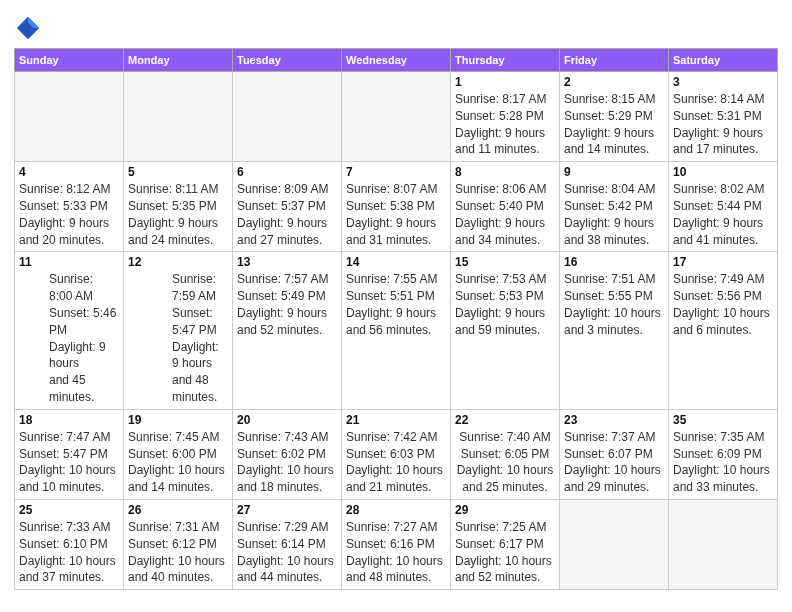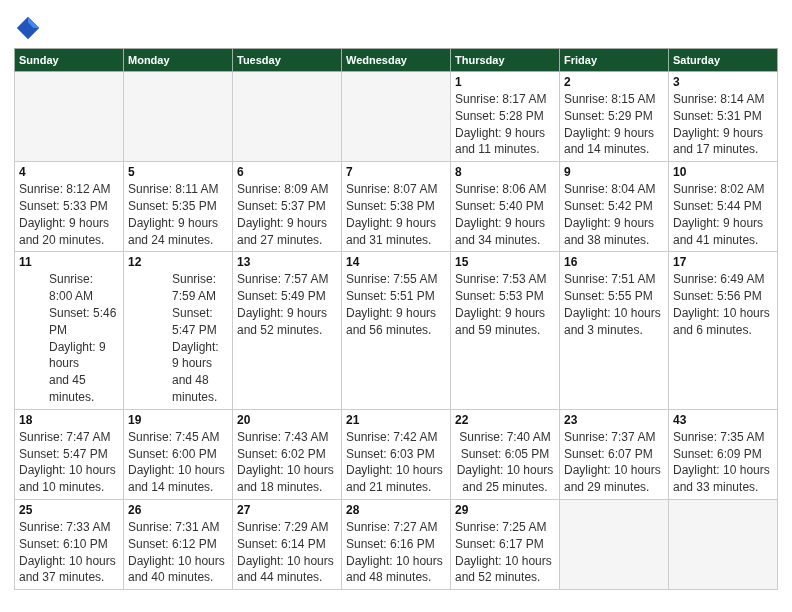--- a/index.html
+++ b/index.html
@@ -49,21 +49,21 @@
     .subtitle {
       font-size: 14px;
       color: #444;
     }
     table {
       width: 100%;
       border-collapse: collapse;
       table-layout: fixed;
     }
     th {
-      background-color: #14532d;
+      background-color: #8b5cf6;
       color: #fff;
       font-size: 11px;
       font-weight: bold;
       padding: 5px 4px;
       text-align: left;
       border: 1px solid #aaa;
     }
     td {
       border: 1px solid #ccc;
       vertical-align: top;
@@ -240,21 +240,21 @@
           </td>
           <td>
             <div class="day-num">16</div>
             <div class="day-info" style="white-space: pre-line;">Sunrise: 7:51 AM
 Sunset: 5:55 PM
 Daylight: 10 hours
 and 3 minutes.</div>
           </td>
           <td>
             <div class="day-num">17</div>
-            <div class="day-info" style="white-space: pre-line;">Sunrise: 6:49 AM
+            <div class="day-info" style="white-space: pre-line;">Sunrise: 7:49 AM
 Sunset: 5:56 PM
 Daylight: 10 hours
 and 6 minutes.</div>
           </td>
         </tr>
         <tr>
           <td>
             <div class="day-num">18</div>
             <div class="day-info" style="white-space: pre-line;">Sunrise: 7:47 AM
 Sunset: 5:47 PM
@@ -290,21 +290,21 @@
 and 25 minutes.</div>
           </td>
           <td>
             <div class="day-num">23</div>
             <div class="day-info" style="white-space: pre-line;">Sunrise: 7:37 AM
 Sunset: 6:07 PM
 Daylight: 10 hours
 and 29 minutes.</div>
           </td>
           <td>
-            <div class="day-num">43</div>
+            <div class="day-num">35</div>
             <div class="day-info" style="white-space: pre-line;">Sunrise: 7:35 AM
 Sunset: 6:09 PM
 Daylight: 10 hours
 and 33 minutes.</div>
           </td>
         </tr>
         <tr>
           <td>
             <div class="day-num">25</div>
             <div class="day-info" style="white-space: pre-line;">Sunrise: 7:33 AM

